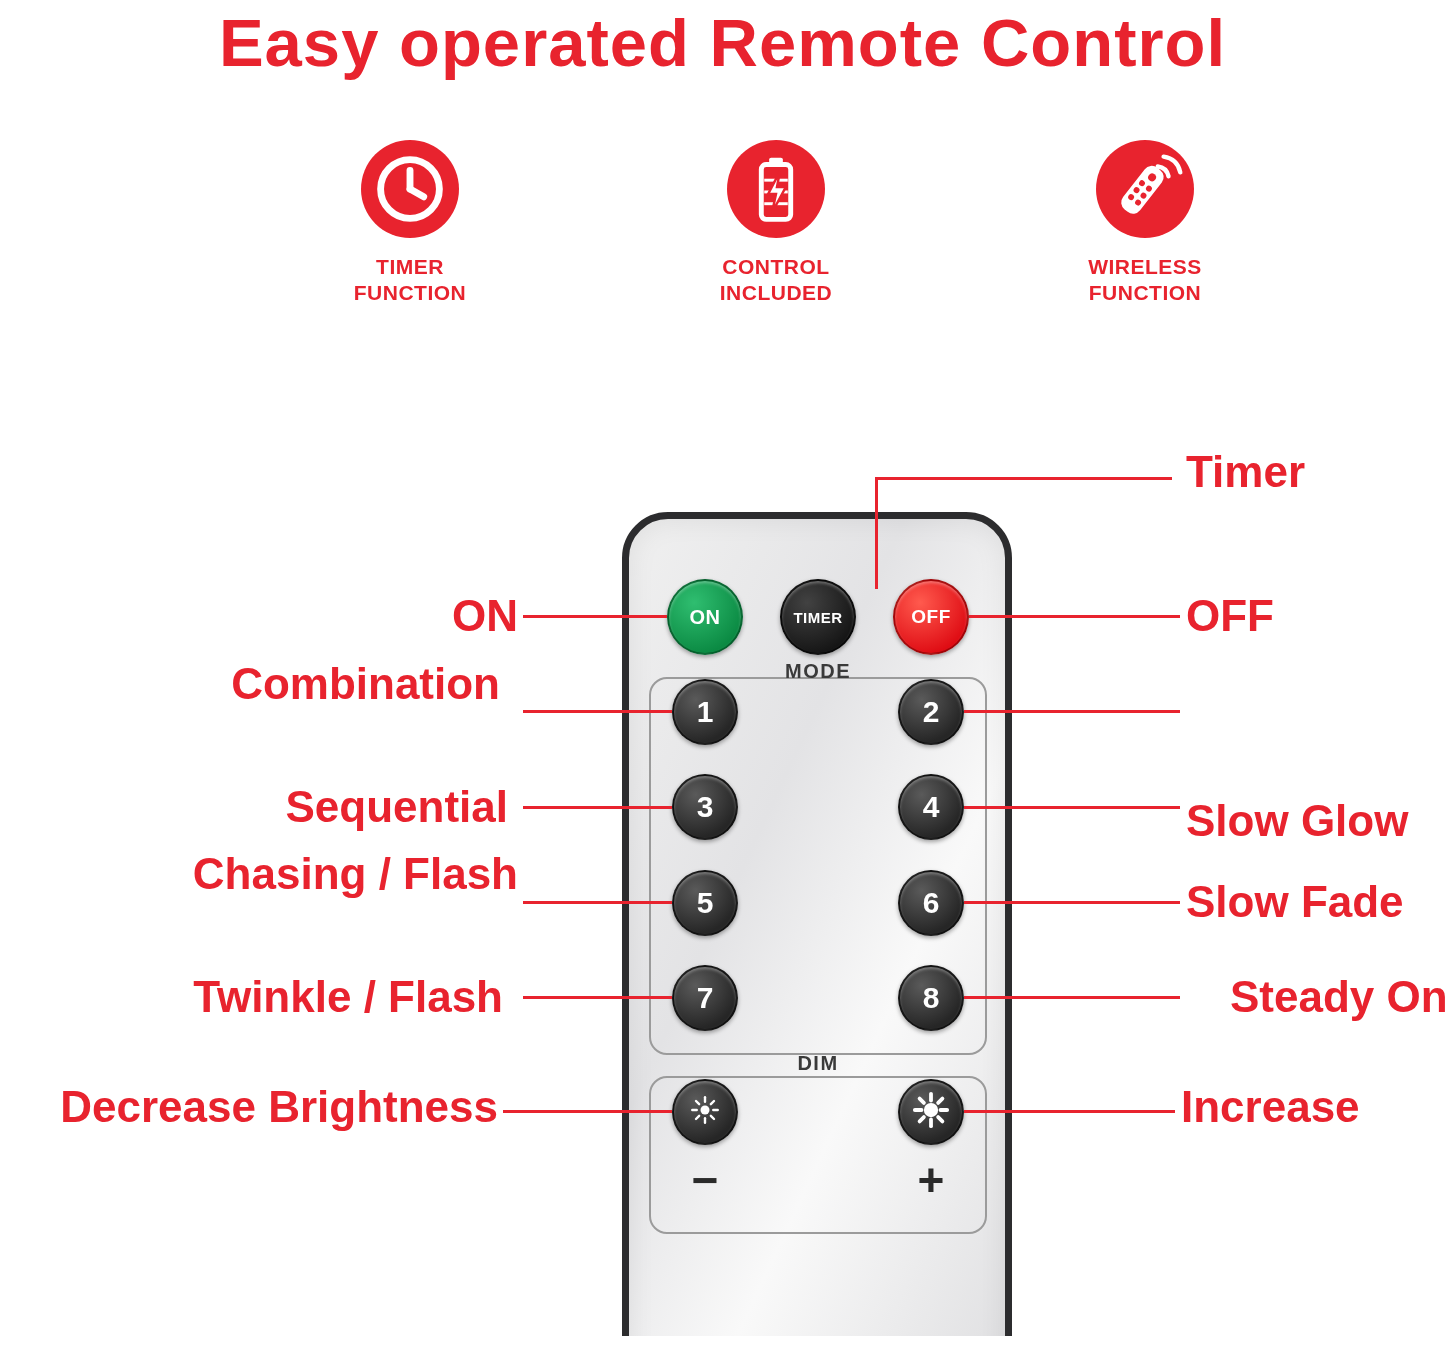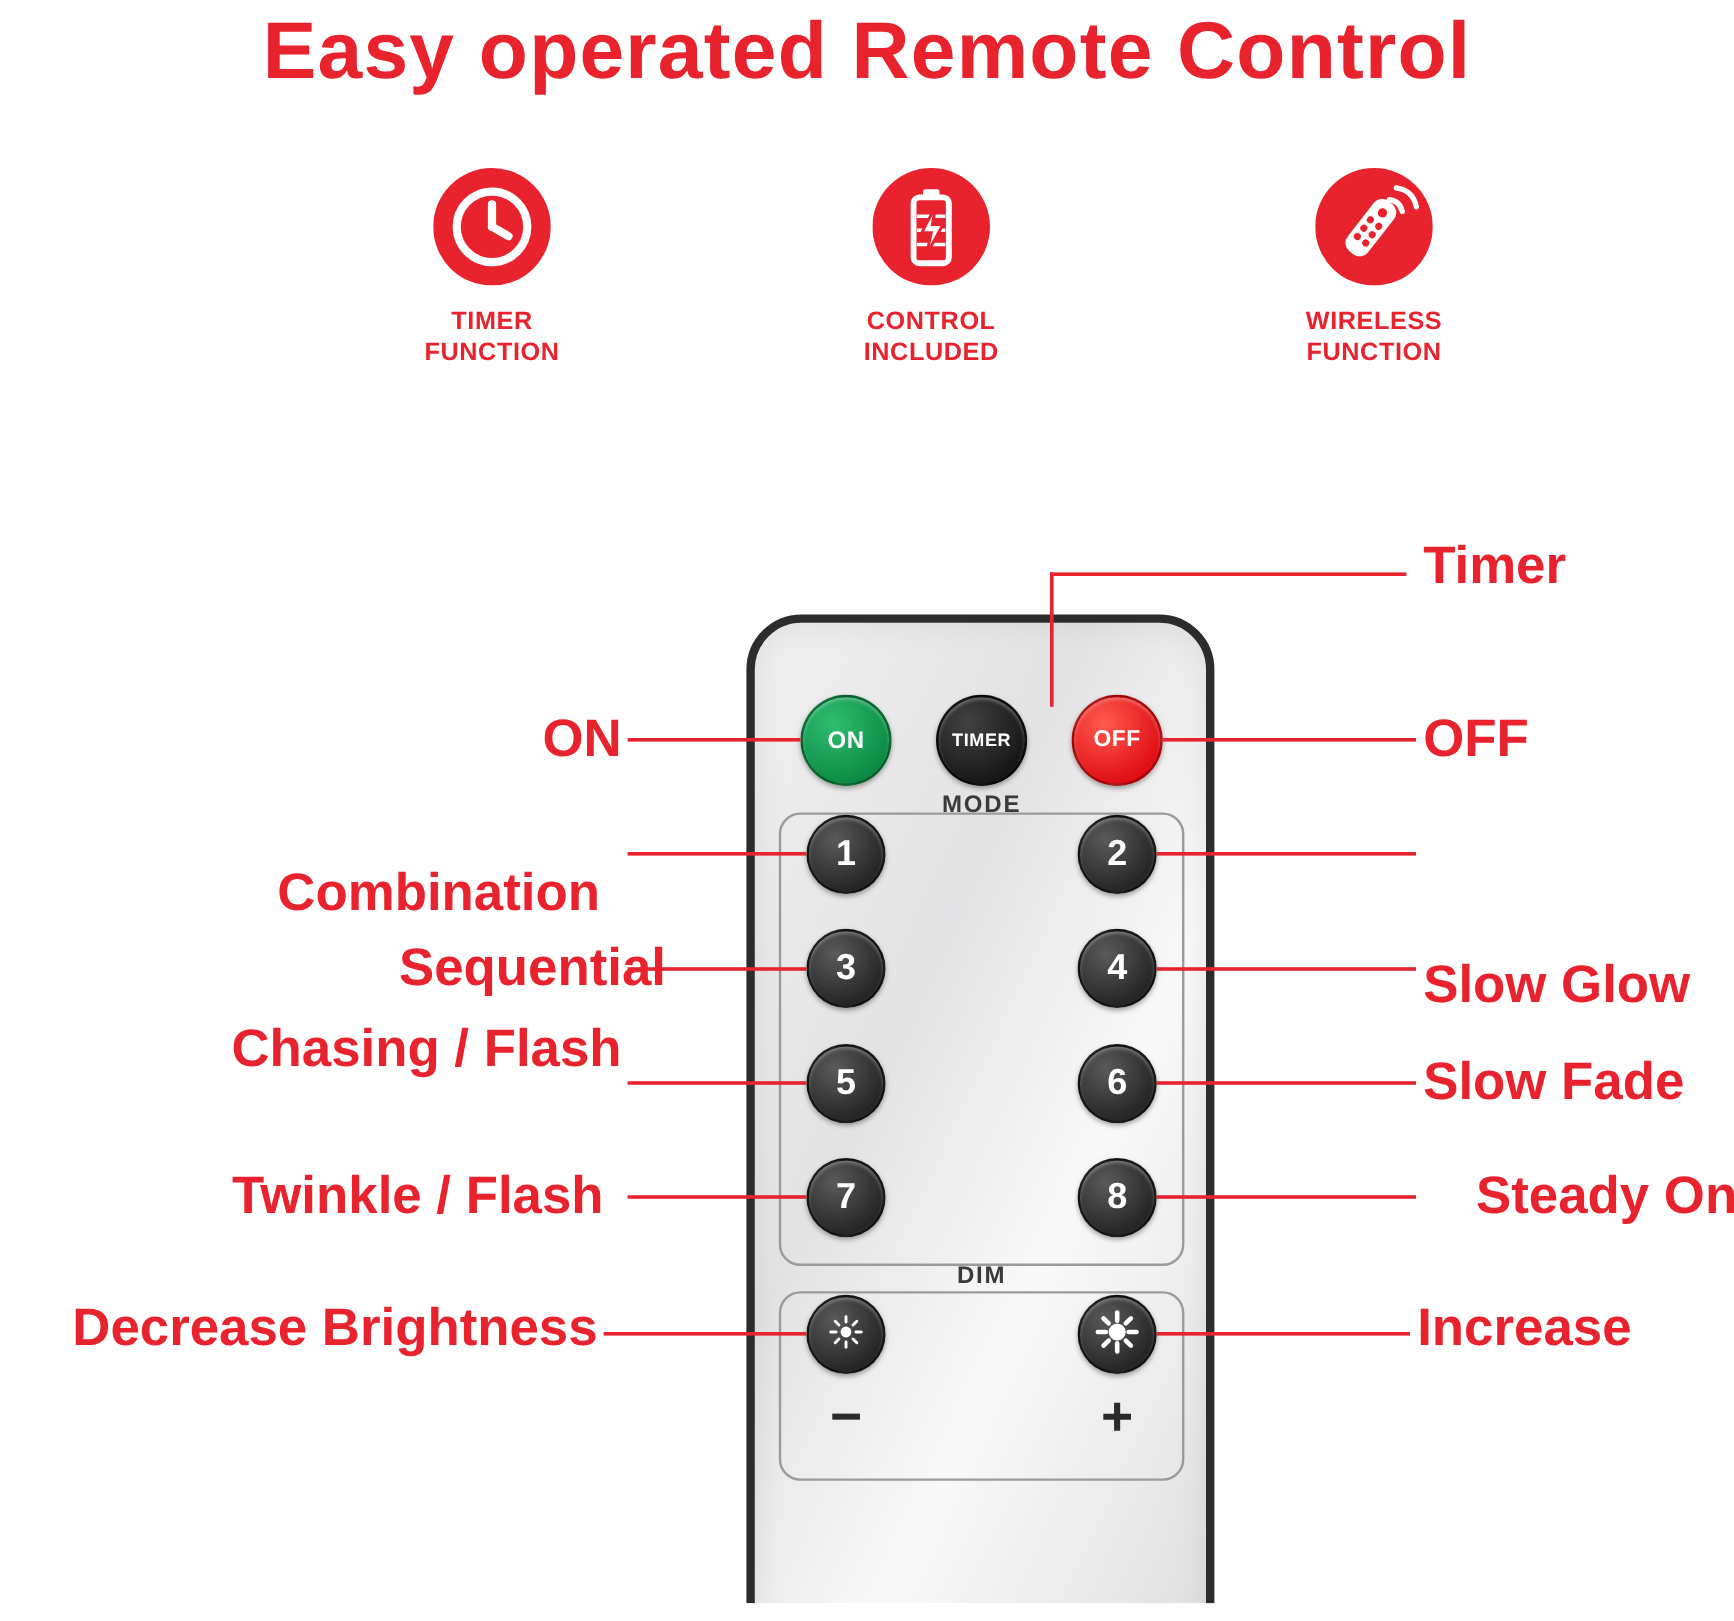--- a/index.html
+++ b/index.html
@@ -100,22 +100,22 @@
   #ln-timer-h{left:875px;top:477px;width:297px;}
 
   
   .callout{
     position:absolute;font-size:44px;font-weight:700;color:var(--red);
     line-height:52px;white-space:nowrap;z-index:31;
   }
   .co-right{text-align:left;}
   .co-left{text-align:right;}
   #co-on        {right:927px;top:590px;}
-  #co-comb      {right:945px;top:718px;}
-  #co-seq       {right:890px;top:781px;text-align:right;}
+  #co-comb      {right:945px;top:658px;}
+  #co-seq       {right:937px;top:781px;text-align:right;}
   #co-chase     {right:927px;top:848px;}
   #co-twinkle   {right:942px;top:971px;}
   #co-decrease  {right:947px;top:1081px;}
   #co-timer     {left:1186px;top:446px;}
   #co-off       {left:1186px;top:590px;}
   #co-inwave    {left:1186px;top:686px;}
   #co-slowglow  {left:1186px;top:767px;margin-top:28px;}
   #co-slowfade  {left:1186px;top:876px;}
   #co-steadyon  {left:1186px;top:971px;margin-left:44px;}
   #co-increase  {left:1181px;top:1081px;}

